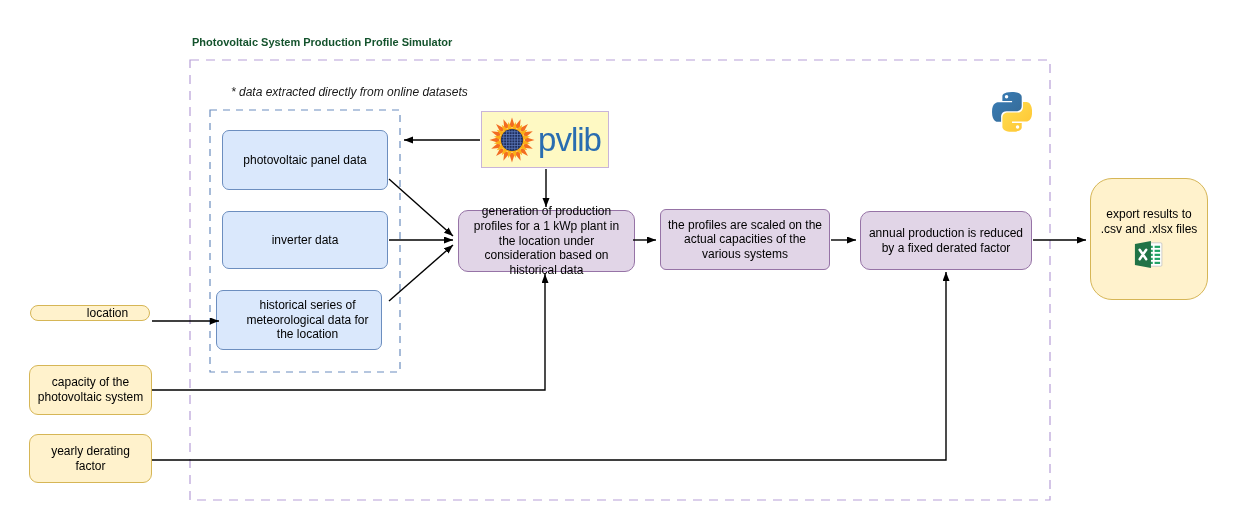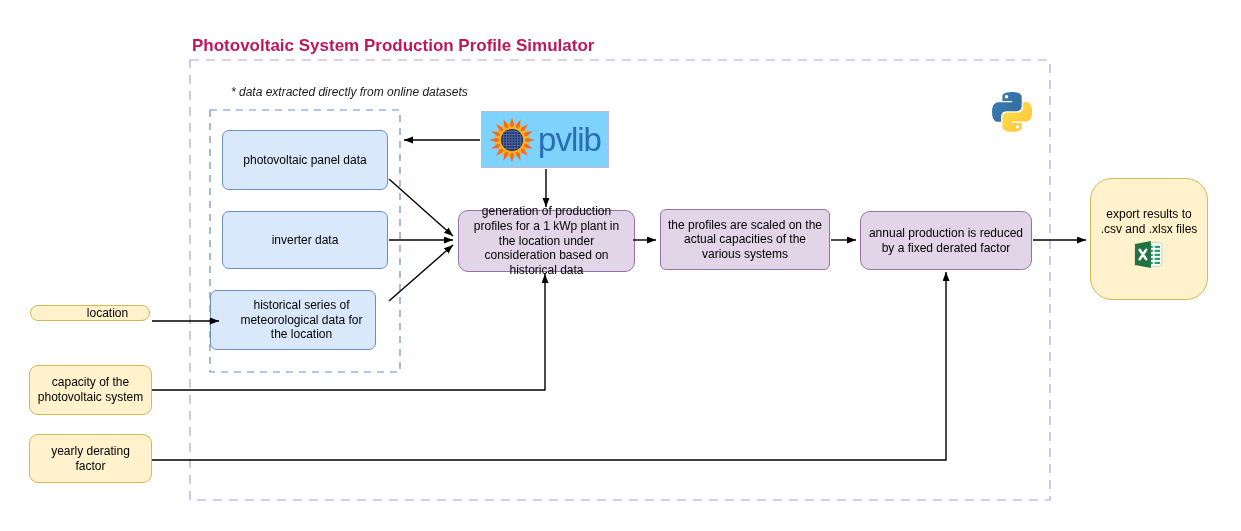--- a/index.html
+++ b/index.html
@@ -9,29 +9,29 @@
   }
   .node{
     position:absolute;display:flex;align-items:center;justify-content:center;
     text-align:center;font-size:12px;line-height:1.22;box-sizing:border-box;
     padding:2px 5px;
   }
   .blue-node{background:#dae8fc;border:1px solid #6c8ebf;border-radius:7px;}
   .purple-node{background:#e1d5e7;border:1px solid #9673a6;border-radius:10px;}
   .yellow-node{background:#fff2cc;border:1px solid #d6b656;border-radius:9px;}
   .title{
-    position:absolute;left:192px;top:36px;font-size:17px;font-weight:bold;
-    color:#be185d;
+    position:absolute;left:192px;top:36px;font-size:11px;font-weight:bold;
+    color:#14532d;
   }
   .note{
     position:absolute;left:211px;top:85px;font-size:12px;font-style:italic;color:#1a1a1a;margin-left:20px;
   }
   .pvlib-box{
     position:absolute;left:481px;top:111px;width:128px;height:57px;
-    background:#7dd3fc;border:1px solid #c9b4d9;box-sizing:border-box;
+    background:#fef9c3;border:1px solid #c9b4d9;box-sizing:border-box;
     display:flex;align-items:center;justify-content:center;gap:3px;
   }
   .pvlib-text{
     font-size:33px;color:#2a6db0;letter-spacing:-1px;line-height:1;
   }
   .python-logo{position:absolute;left:992px;top:91px;}
   .export-node{
     position:absolute;left:1090px;top:178px;width:118px;height:122px;
     background:#fff2cc;border:1px solid #d6b656;border-radius:22px;box-sizing:border-box;
     display:flex;flex-direction:column;align-items:center;justify-content:center;gap:0;
@@ -49,21 +49,21 @@
 
   <div class="title">Photovoltaic System Production Profile Simulator</div>
   <div class="note">* data extracted directly from online datasets</div>
 
   <div class="node blue-node" style="left:222px;top:130px;width:166px;height:60px;">
     <span>photovoltaic panel data</span>
   </div>
   <div class="node blue-node" style="left:222px;top:211px;width:166px;height:58px;">
     <span>inverter data</span>
   </div>
-  <div class="node blue-node" style="left:210px;top:290px;width:166px;height:60px;padding-left:22px;">
+  <div class="node blue-node" style="left:216px;top:290px;width:166px;height:60px;padding-left:22px;">
     <span>historical series of meteorological data for the location</span>
   </div>
 
   <div class="pvlib-box">
     <svg viewBox="0 0 100 100" width="46" height="46">
       <defs>
         <polygon id="prayO" points="50,1 43.5,22 56.5,22"></polygon>
         <polygon id="prayY" points="50,10 44.5,26 55.5,26"></polygon>
         <clipPath id="pclip">
             <circle cx="50" cy="50" r="23"></circle>

